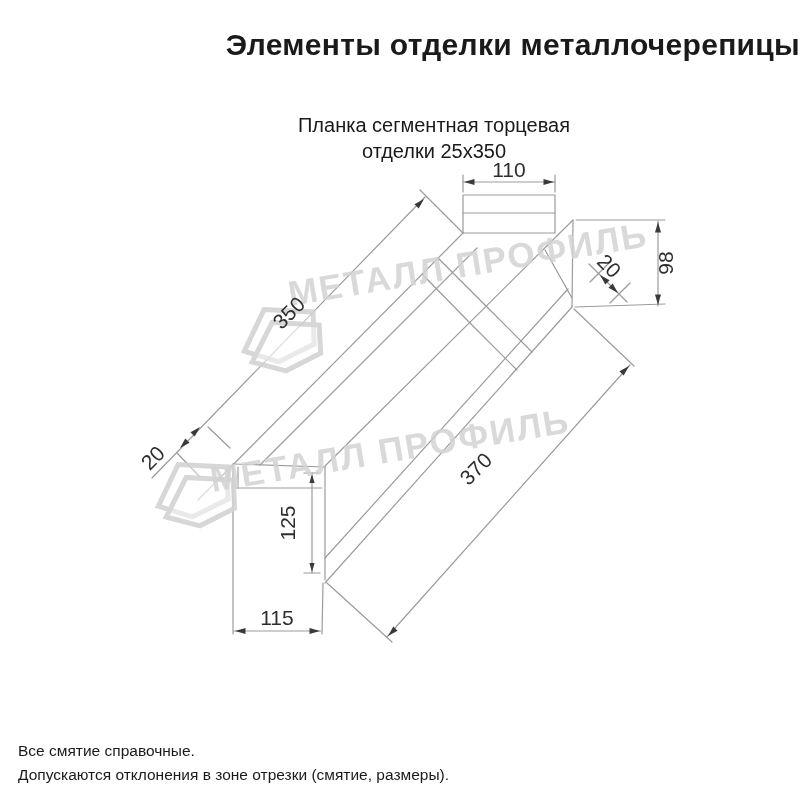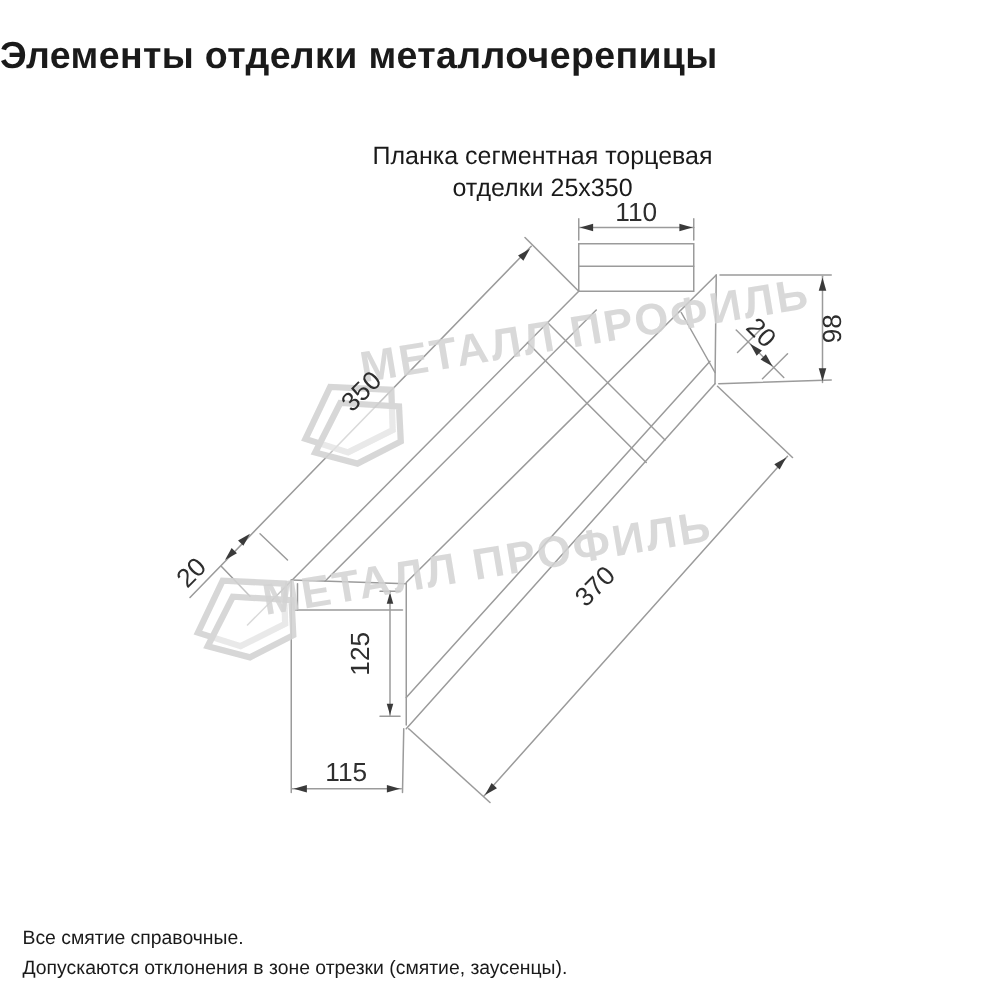--- a/index.html
+++ b/index.html
@@ -5,21 +5,21 @@
   :root{
     --line:#9b9b9b; --dim:#2e2e2e; --text:#1a1a1a; --wm:#d3d3d3; --bg:#ffffff;
   }
   html,body{margin:0;padding:0;}
   body{
     width:800px;height:800px;position:relative;background:var(--bg);
     font-family:"Liberation Sans","DejaVu Sans",sans-serif;color:var(--text);
     overflow:hidden;
   }
   .page-title{
-    position:absolute;top:28px;left:0;width:800px;text-align:left;
+    position:absolute;top:28px;left:0;width:800px;text-align:right;
     font-size:30px;font-weight:bold;letter-spacing:.3px;color:var(--text);
   }
   .subtitle{
     position:absolute;top:112px;left:0;width:800px;text-align:center;
     font-size:20px;line-height:26px;color:var(--text);padding-left:34px;
   }
   .footer{
     position:absolute;top:739px;left:18px;width:760px;
     font-size:15.5px;line-height:24px;color:var(--text);
   }
@@ -142,14 +142,14 @@
     <text class="dimtext" text-anchor="middle" transform="translate(604,271) rotate(45)">20</text>
     <text class="dimtext" text-anchor="middle" transform="translate(158,463) rotate(-45)">20</text>
     <text class="dimtext" text-anchor="middle" transform="translate(481,474) rotate(-45)">370</text>
     <text class="dimtext" text-anchor="middle" transform="translate(295,523) rotate(-90)">125</text>
     <text class="dimtext" text-anchor="middle" x="277" y="625">115</text>
   </g>
 </svg>
 
 <div class="footer">
   <div>Все смятие справочные.</div>
-  <div>Допускаются отклонения в зоне отрезки (смятие, заусенцы).</div>
+  <div>Допускаются отклонения в зоне отрезки (смятие, размеры).</div>
 </div>
 
 </body></html>

